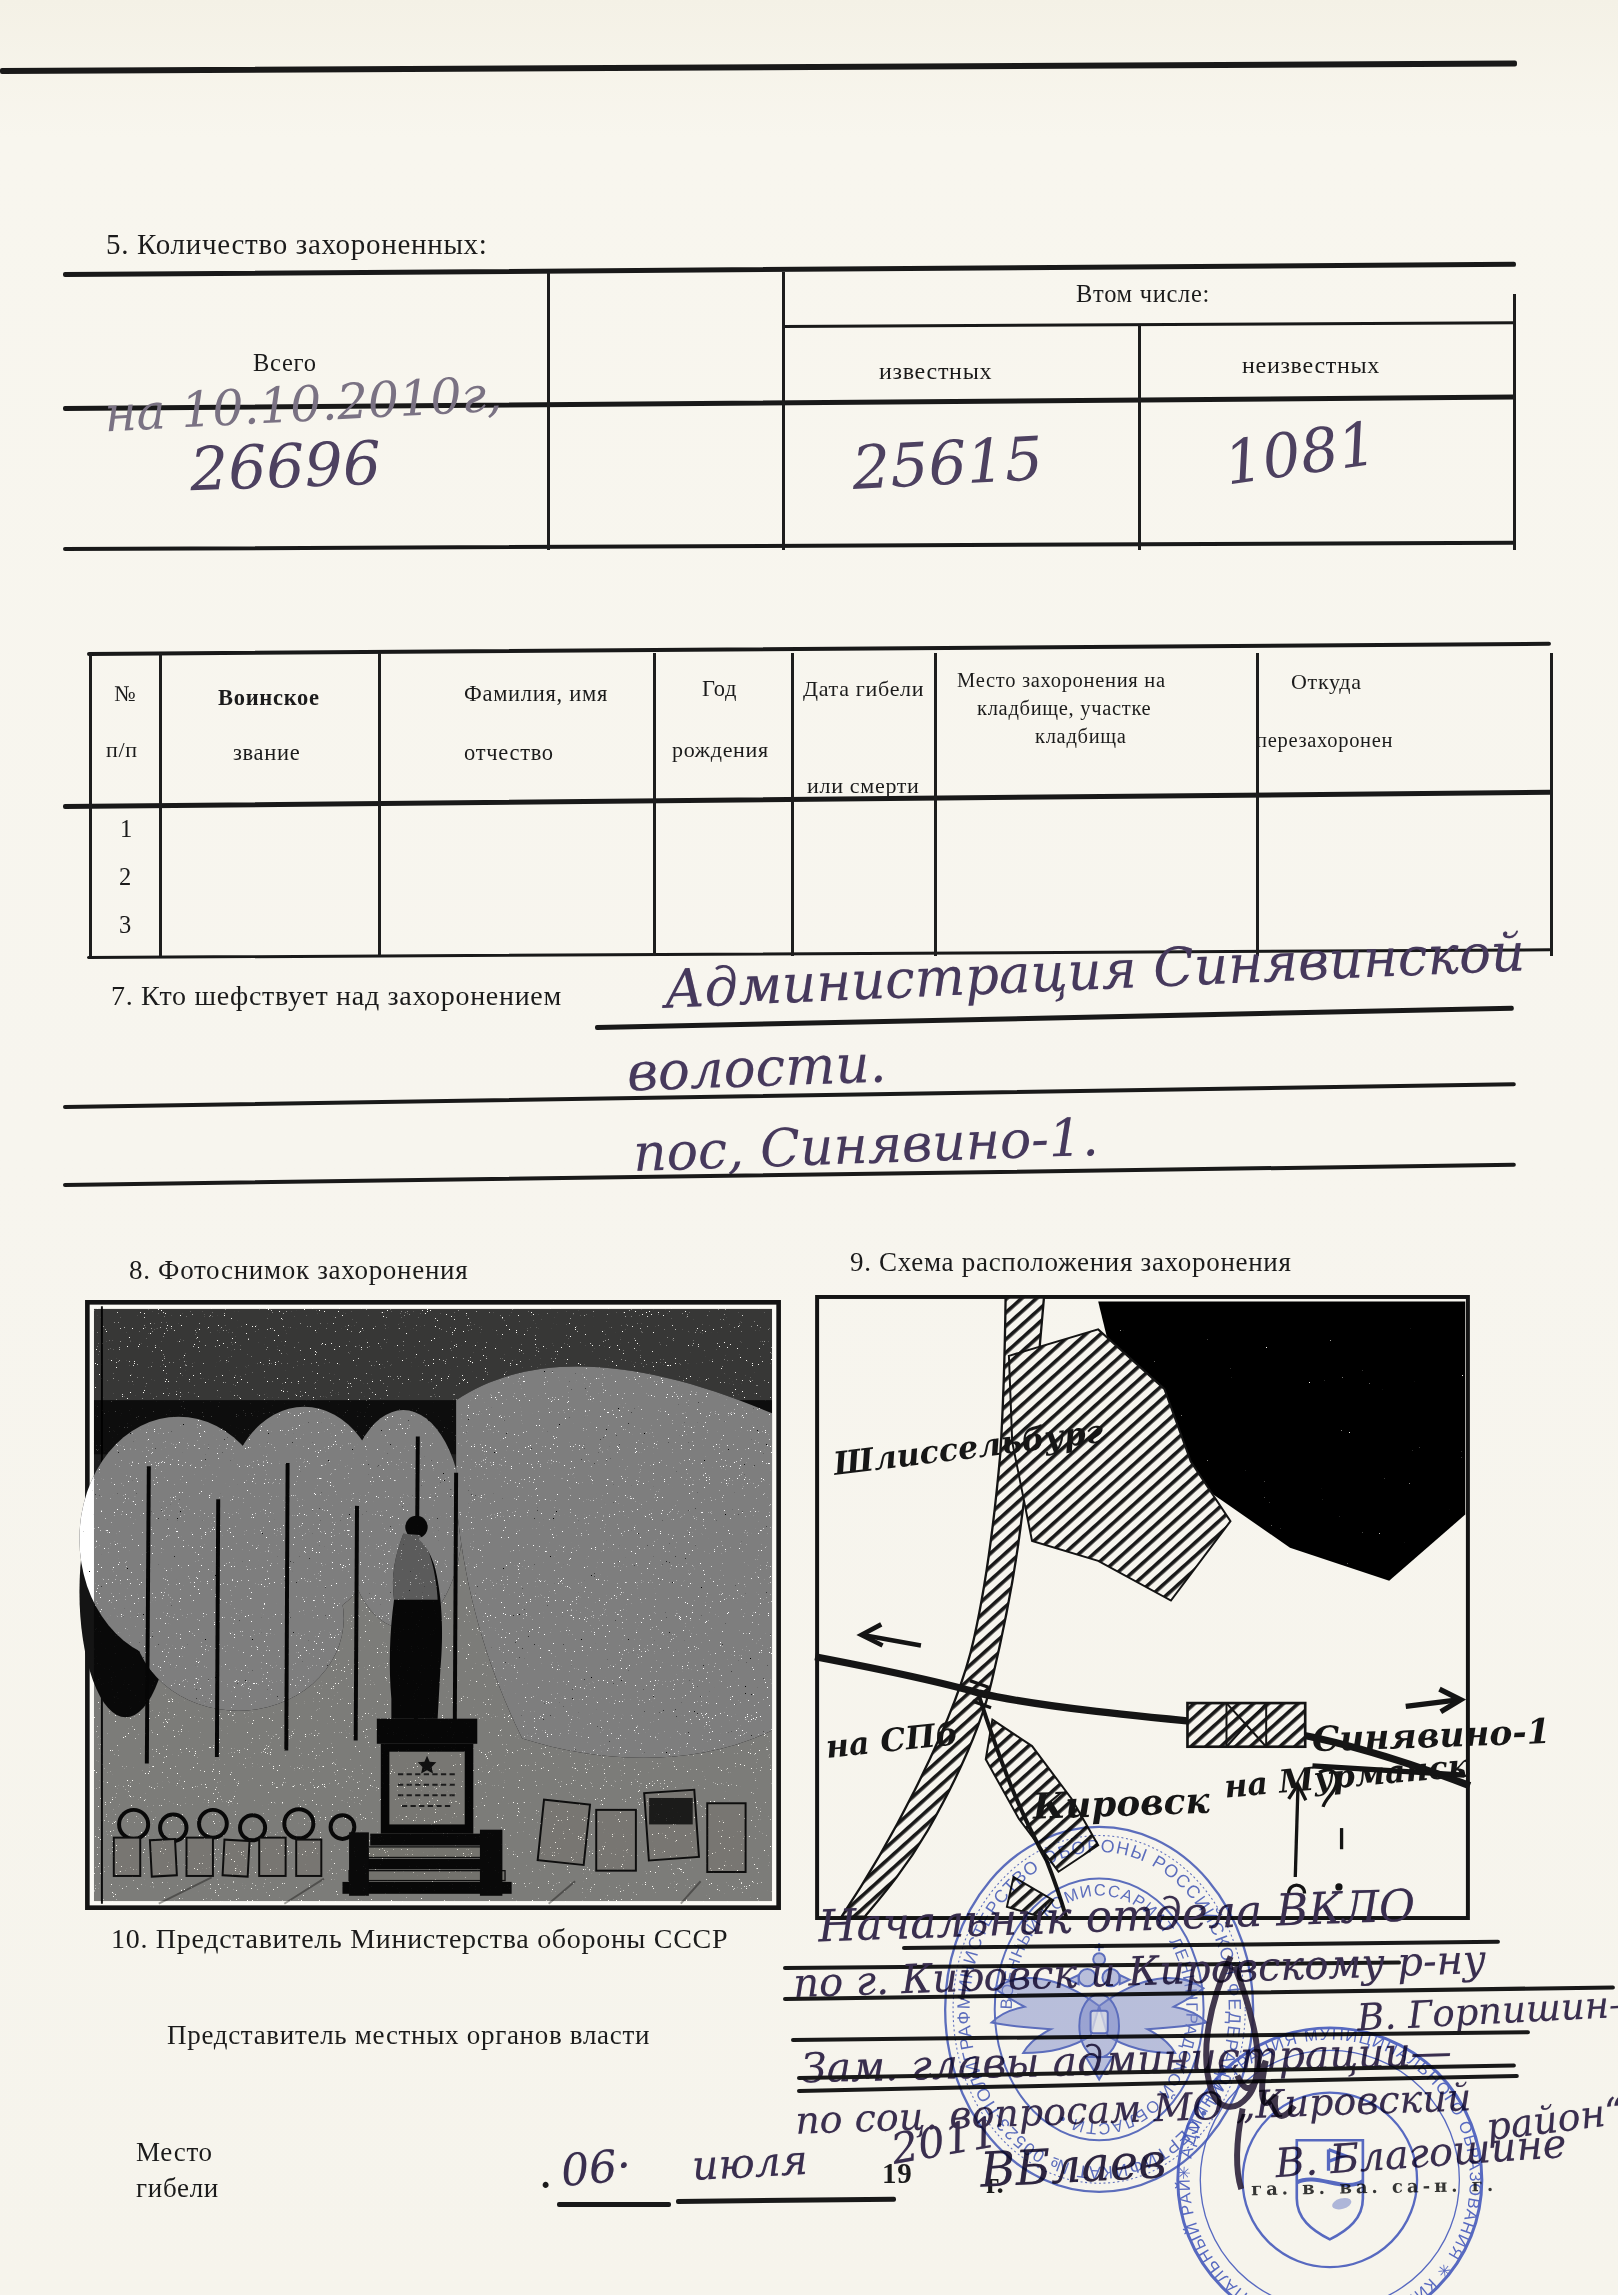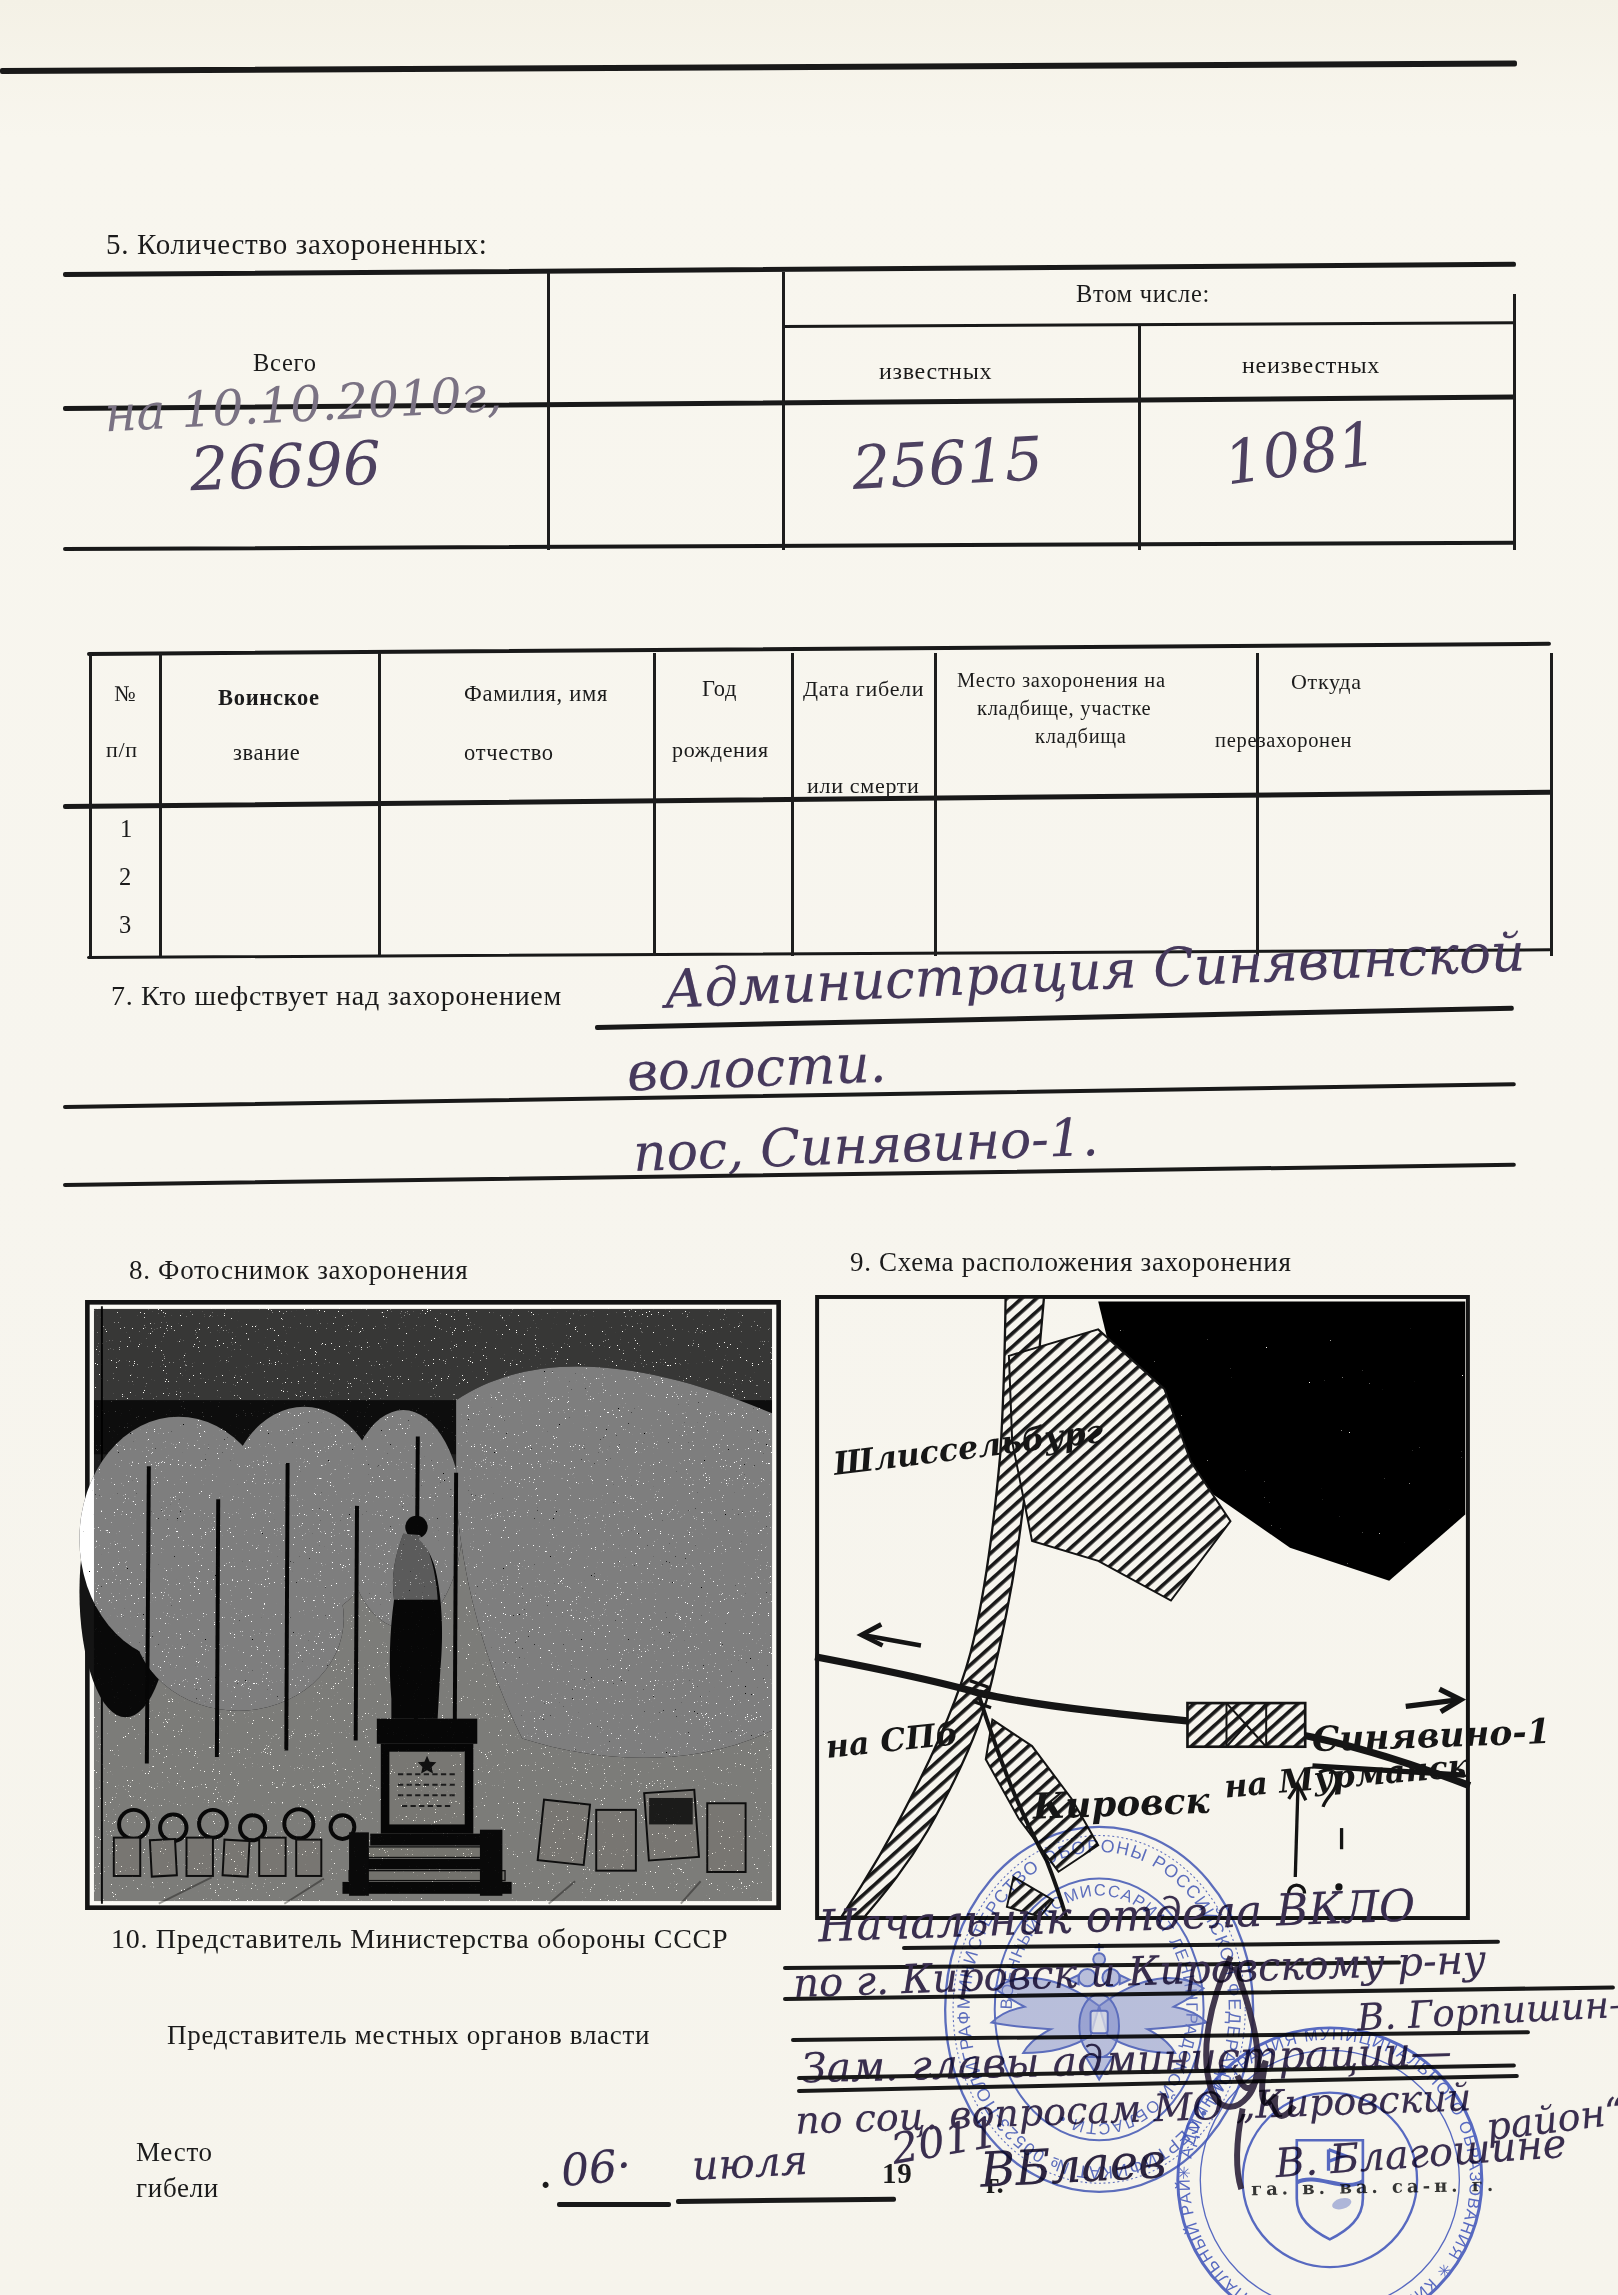--- a/index.html
+++ b/index.html
@@ -68,21 +68,21 @@
     <span class="pr abs" style="left:456px;top:681px;font-size:22.5px;margin-left:8px;">Фамилия, имя</span>
     <span class="pr abs" style="left:464px;top:740px;font-size:22.5px;">отчество</span>
     <span class="pr abs" style="left:702px;top:676px;font-size:22.5px;">Год</span>
     <span class="pr abs" style="left:672px;top:737px;font-size:22px;">рождения</span>
     <span class="pr abs" style="left:803px;top:676px;font-size:22px;">Дата гибели</span>
     <span class="pr abs" style="left:807px;top:737px;font-size:22px;margin-top:36px;">или смерти</span>
     <span class="pr abs" style="left:957px;top:669px;font-size:20.5px;">Место захоронения на</span>
     <span class="pr abs" style="left:977px;top:697px;font-size:20.5px;">кладбище, участке</span>
     <span class="pr abs" style="left:1035px;top:725px;font-size:20.5px;">кладбища</span>
     <span class="pr abs" style="left:1291px;top:669px;font-size:22px;">Откуда</span>
-    <span class="pr abs" style="left:1215px;top:729px;font-size:20.5px;">перезахоронен</span>
+    <span class="pr abs" style="left:1256px;top:729px;font-size:20.5px;">перезахоронен</span>
 
     <span class="pr abs" style="left:120px;top:815px;font-size:24.5px;">1</span>
     <span class="pr abs" style="left:119px;top:863px;font-size:24.5px;">2</span>
     <span class="pr abs" style="left:119px;top:911px;font-size:24.5px;">3</span>
   </div>
 
   <span class="pr abs" style="left:111px;top:980px;font-size:28px;">7. Кто шефствует над захоронением</span>
   <span class="hw abs" style="left:664px;top:940px;font-size:53px;transform:rotate(-2.5deg);">Администрация Синявинской</span>
   <div class="ln" style="left:595px;top:1025px;width:919px;height:4.6px;transform:rotate(-1.2deg);"></div>
   <span class="hw abs" style="left:627px;top:1037px;font-size:53px;transform:rotate(-2deg);">волости.</span>

